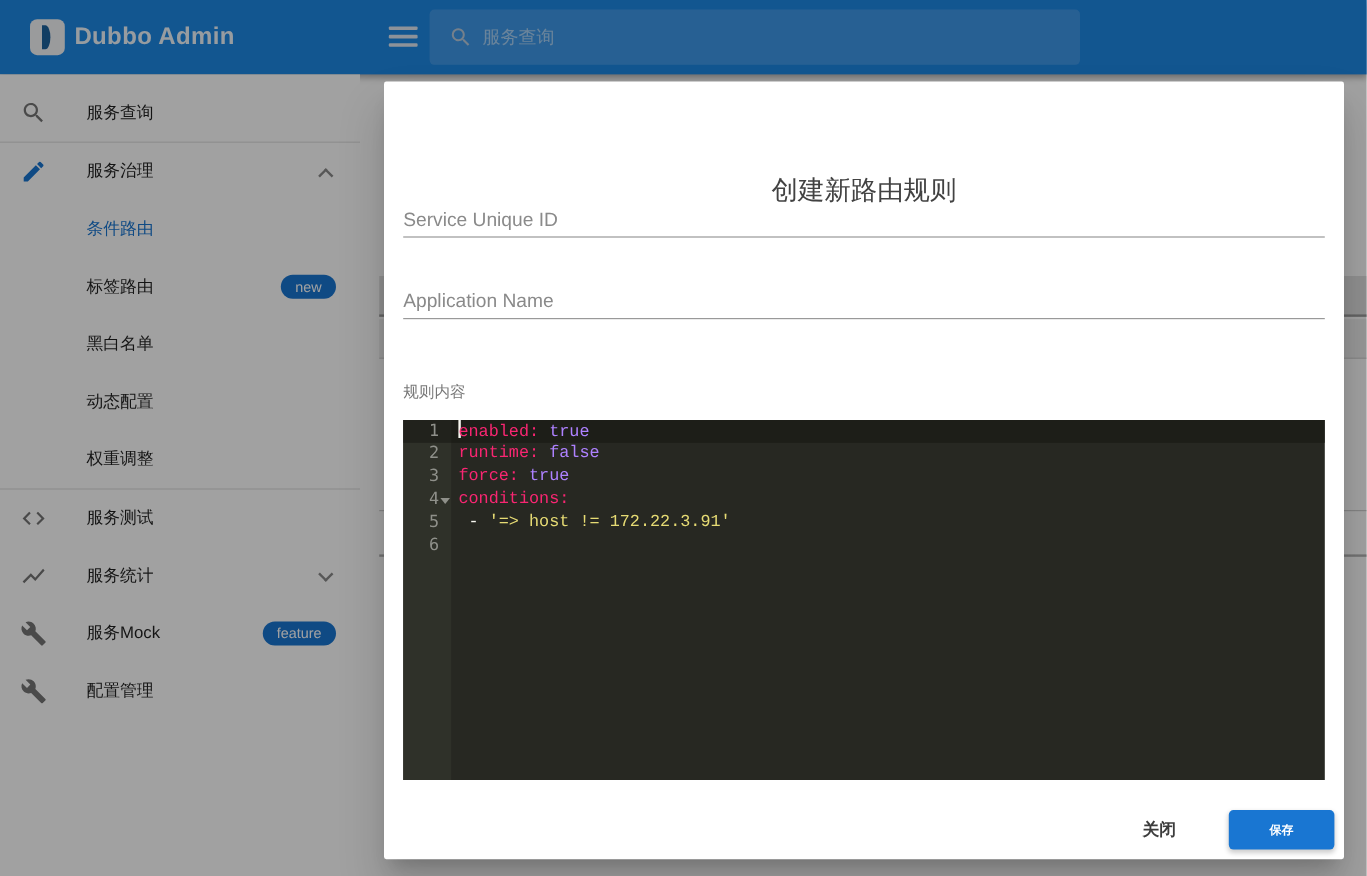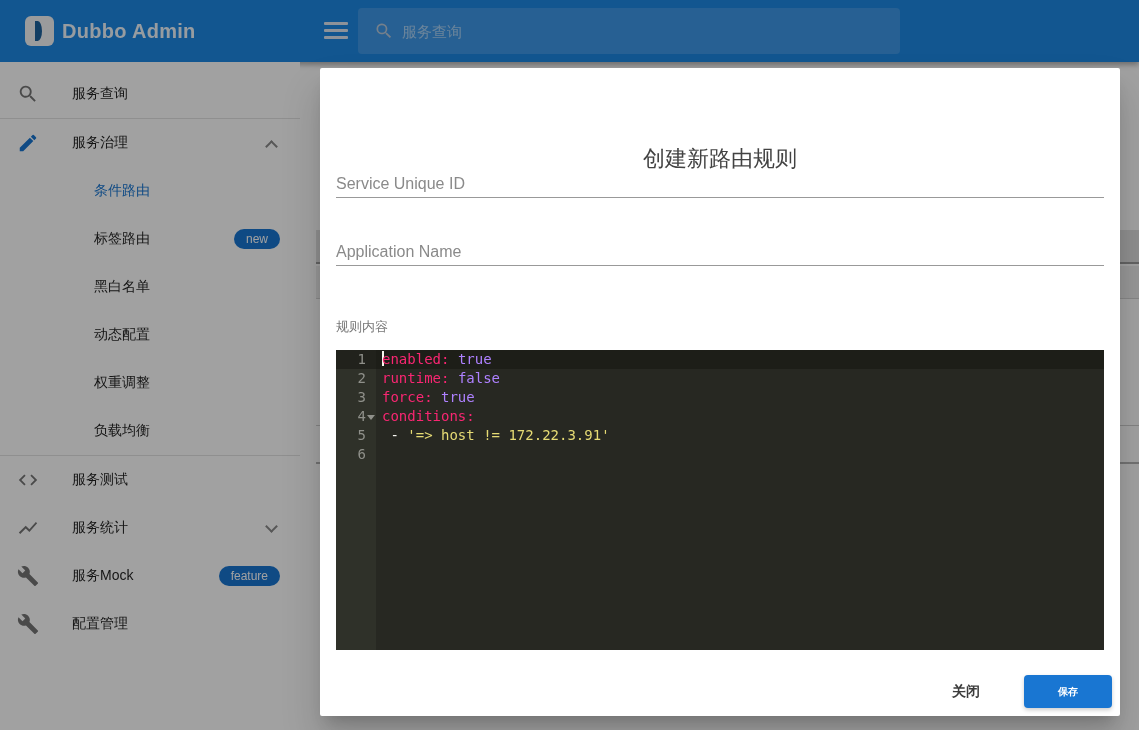--- a/index.html
+++ b/index.html
@@ -30,21 +30,21 @@
 
   
   .sidebar { position:absolute; left:0; top:62px; width:300px; bottom:0;
     background:#fff; z-index:1; }
   .nav { padding-top:8px; }
   .nav-row { height:48px; display:flex; align-items:center;
     padding:0 20px 0 16px; font-size:14px; color:rgba(0,0,0,.87); cursor:pointer; }
   .nav-row .nicon { width:24px; height:24px; margin-right:32px; color:#757575;
     display:flex; align-items:center; justify-content:center; flex-shrink:0; }
   .nav-row .nicon.blue { color:#1976d2; }
-  .nav-sub { padding-left:72px;margin-left:22px; }
+  .nav-sub { padding-left:72px; }
   .nav-sub.active { color:#1976d2; }
   .chev { width:9px; height:9px; border-right:2px solid #8a8a8a; border-bottom:2px solid #8a8a8a;
     margin-left:auto; margin-right:4px; }
   .chev.up { transform:rotate(-135deg); margin-top:6px; }
   .chev.down { transform:rotate(45deg); margin-top:-4px; }
   .badge { margin-left:auto; background:#1976d2; color:#fff; font-size:12px;
     padding:3px 12px; border-radius:11px; line-height:14px; }
   .divider { height:1px; background:#e2e2e2; }
 
   
@@ -71,21 +71,21 @@
   
   .editor { position:absolute; left:16px; right:16px; top:282px; height:300px;
     display:flex; background:#272822; overflow:hidden; cursor:text;
     font-family:"DejaVu Sans Mono", monospace; font-size:14px; line-height:19px; }
   .gutter { width:40px; flex-shrink:0; background:#2f3129; color:#8f908a; text-align:right; }
   .gcell { height:19px; padding-right:10px; position:relative; }
   .gcell.active { background:#21221c; }
   .fold { position:absolute; right:1px; top:8px; width:0; height:0;
     border-left:4px solid transparent; border-right:4px solid transparent;
     border-top:5px solid #8f908a; }
-  .codearea { flex:1; color:#f8f8f2; }
+  .codearea { flex:1; color:#f8f8f2;font-family:Liberation Mono, monospace; }
   .cline { height:19px; white-space:pre; padding-left:6px; }
   .cline.active { background:#1d1e18; }
   .cursor { display:inline-block; width:2px; height:15px; background:#f8f8f0;
     vertical-align:-2px; margin-right:-2px; }
   .tk.key { color:#f92672; }
   .tk.val { color:#ae81ff; } .tk.val::before { content:" "; }
   .tk.str { color:#e6db74; }
   .tk.plain { color:#f8f8f2; }
 
   
@@ -149,23 +149,20 @@
     </div>
     <div class="nav-row nav-sub">
       <span>黑白名单</span>
     </div>
     <div class="nav-row nav-sub">
       <span>动态配置</span>
     </div>
     <div class="nav-row nav-sub">
       <span>权重调整</span>
     </div>
-    <div class="nav-row nav-sub">
-      <span>负载均衡</span>
-    </div>
     <div class="divider"></div>
 
     <div class="nav-row">
       <span class="nicon">
         <svg width="22" height="22" viewBox="0 0 24 24">
             <path fill="currentColor" d="M9.4 16.6 4.8 12l4.6-4.6L8 6l-6 6 6 6 1.4-1.4zm5.2 0 4.6-4.6-4.6-4.6L16 6l6 6-6 6-1.4-1.4z"></path>
           </svg>
       </span>
       <span>服务测试</span>
     </div>

